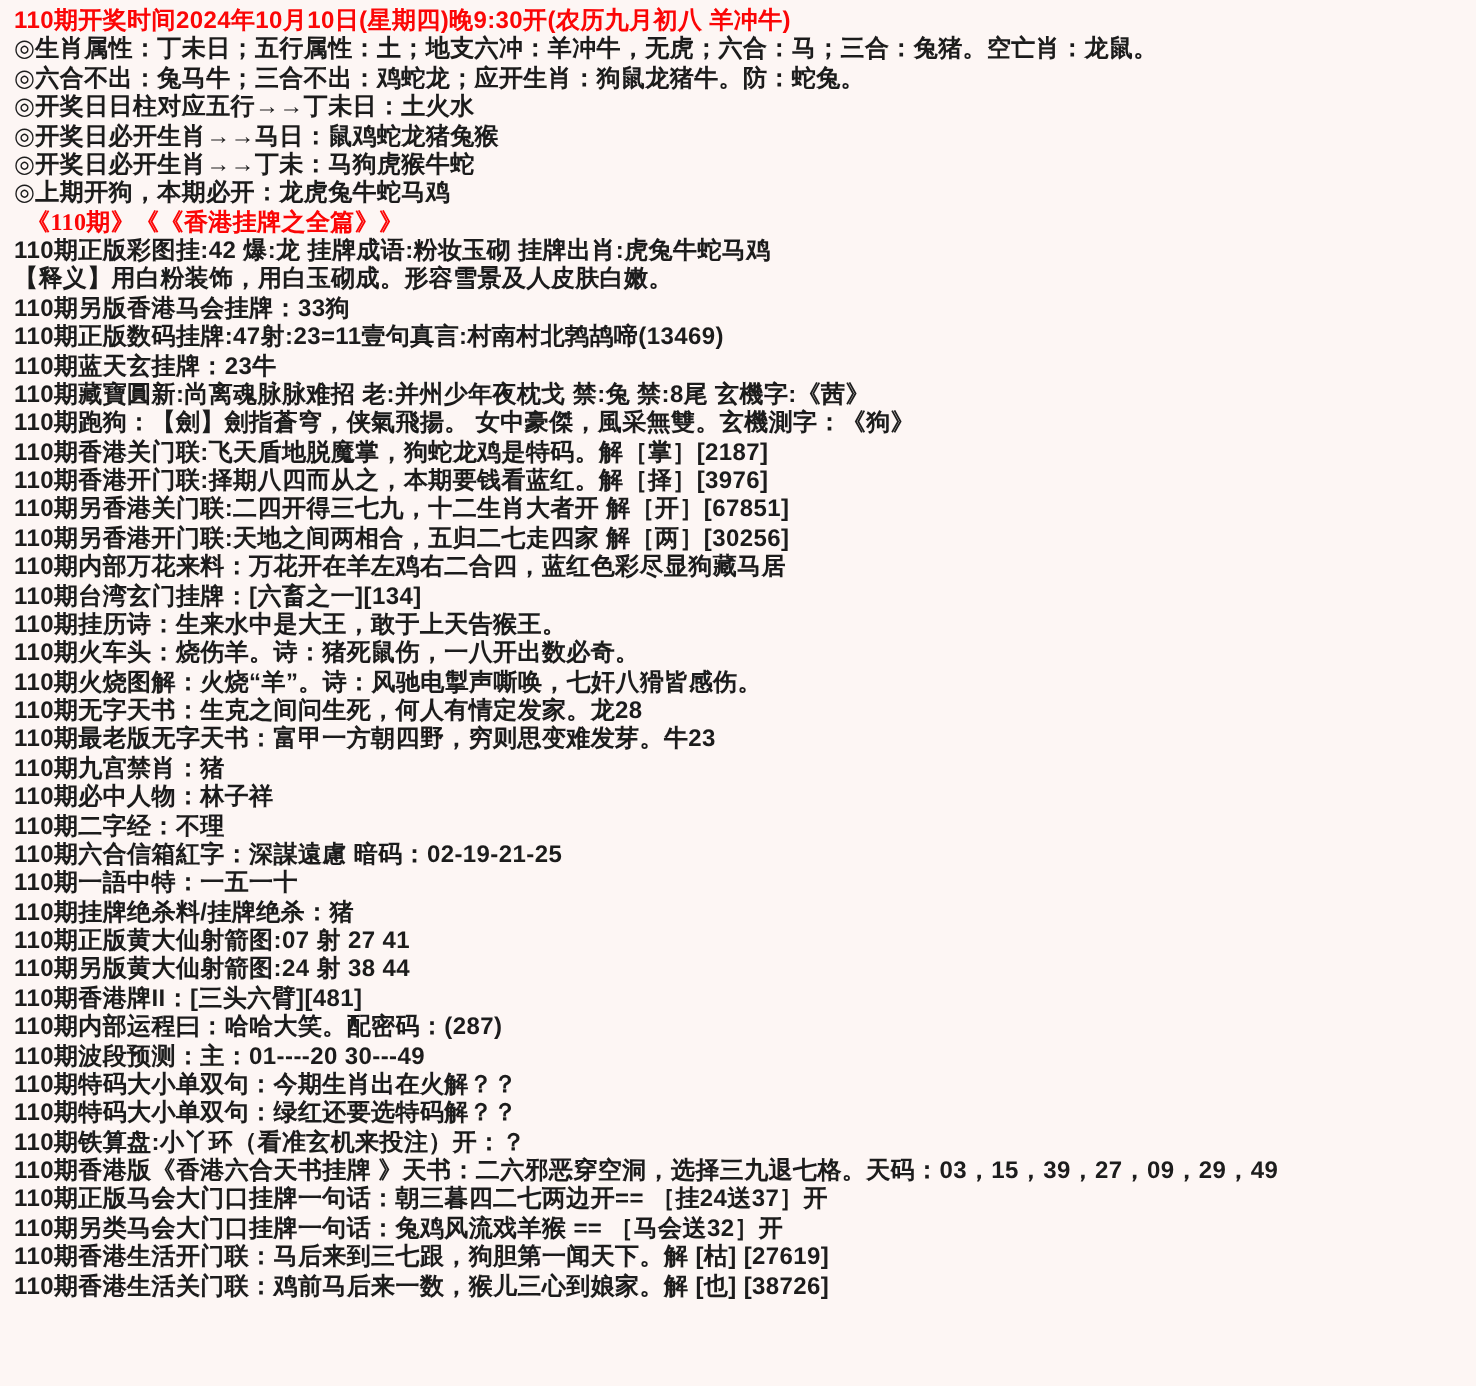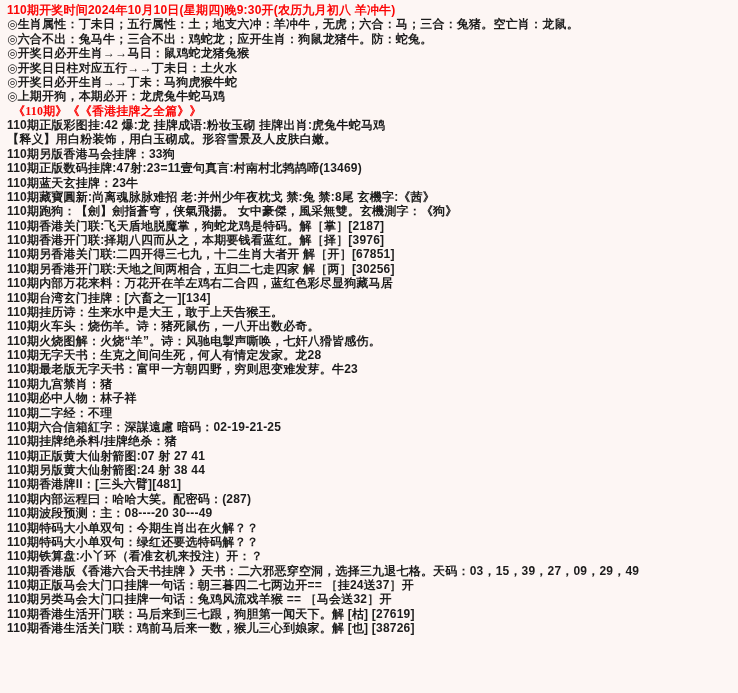--- a/index.html
+++ b/index.html
@@ -27,22 +27,22 @@
   .line.indent { padding-left: 6px; font-family: Liberation Serif, serif; }
 </style>
 </head>
 <body>
 
 <div class="page">
   <div>
       <div class="line red">110期开奖时间2024年10月10日(星期四)晚9:30开(农历九月初八 羊冲牛)</div>
       <div class="line">◎生肖属性：丁未日；五行属性：土；地支六冲：羊冲牛，无虎；六合：马；三合：兔猪。空亡肖：龙鼠。</div>
       <div class="line">◎六合不出：兔马牛；三合不出：鸡蛇龙；应开生肖：狗鼠龙猪牛。防：蛇兔。</div>
+      <div class="line">◎开奖日日柱对应五行→→丁未日：土火水</div>
       <div class="line">◎开奖日必开生肖→→马日：鼠鸡蛇龙猪兔猴</div>
-      <div class="line">◎开奖日日柱对应五行→→丁未日：土火水</div>
       <div class="line">◎开奖日必开生肖→→丁未：马狗虎猴牛蛇</div>
       <div class="line">◎上期开狗，本期必开：龙虎兔牛蛇马鸡</div>
       <div class="line red indent">《110期》《《香港挂牌之全篇》》</div>
       <div class="line">110期正版彩图挂:42 爆:龙 挂牌成语:粉妆玉砌 挂牌出肖:虎兔牛蛇马鸡</div>
       <div class="line">【释义】用白粉装饰，用白玉砌成。形容雪景及人皮肤白嫩。</div>
       <div class="line">110期另版香港马会挂牌：33狗</div>
       <div class="line">110期正版数码挂牌:47射:23=11壹句真言:村南村北鹁鸪啼(13469)</div>
       <div class="line">110期蓝天玄挂牌：23牛</div>
       <div class="line">110期藏寶圓新:尚离魂脉脉难招 老:并州少年夜枕戈 禁:兔 禁:8尾 玄機字:《茜》</div>
       <div class="line">110期跑狗：【劍】劍指蒼穹，侠氣飛揚。 女中豪傑，風采無雙。玄機測字：《狗》</div>
@@ -54,26 +54,27 @@
       <div class="line">110期台湾玄门挂牌：[六畜之一][134]</div>
       <div class="line">110期挂历诗：生来水中是大王，敢于上天告猴王。</div>
       <div class="line">110期火车头：烧伤羊。诗：猪死鼠伤，一八开出数必奇。</div>
       <div class="line">110期火烧图解：火烧“羊”。诗：风驰电掣声嘶唤，七奸八猾皆感伤。</div>
       <div class="line">110期无字天书：生克之间问生死，何人有情定发家。龙28</div>
       <div class="line">110期最老版无字天书：富甲一方朝四野，穷则思变难发芽。牛23</div>
       <div class="line">110期九宫禁肖：猪</div>
       <div class="line">110期必中人物：林子祥</div>
       <div class="line">110期二字经：不理</div>
       <div class="line">110期六合信箱紅字：深謀遠慮 暗码：02-19-21-25</div>
+      <div class="line">110期一語中特：一五一十</div>
       <div class="line">110期挂牌绝杀料/挂牌绝杀：猪</div>
       <div class="line">110期正版黄大仙射箭图:07 射 27 41</div>
       <div class="line">110期另版黄大仙射箭图:24 射 38 44</div>
       <div class="line">110期香港牌II：[三头六臂][481]</div>
       <div class="line">110期内部运程曰：哈哈大笑。配密码：(287)</div>
-      <div class="line">110期波段预测：主：08----20 30---49</div>
+      <div class="line">110期波段预测：主：01----20 30---49</div>
       <div class="line">110期特码大小单双句：今期生肖出在火解？？</div>
       <div class="line">110期特码大小单双句：绿红还要选特码解？？</div>
       <div class="line">110期铁算盘:小丫环（看准玄机来投注）开：？</div>
       <div class="line">110期香港版《香港六合天书挂牌 》天书：二六邪恶穿空洞，选择三九退七格。天码：03，15，39，27，09，29，49</div>
       <div class="line">110期正版马会大门口挂牌一句话：朝三暮四二七两边开== ［挂24送37］开</div>
       <div class="line">110期另类马会大门口挂牌一句话：兔鸡风流戏羊猴 == ［马会送32］开</div>
       <div class="line">110期香港生活开门联：马后来到三七跟，狗胆第一闻天下。解 [枯] [27619]</div>
       <div class="line">110期香港生活关门联：鸡前马后来一数，猴儿三心到娘家。解 [也] [38726]</div>
     </div>
 </div>

